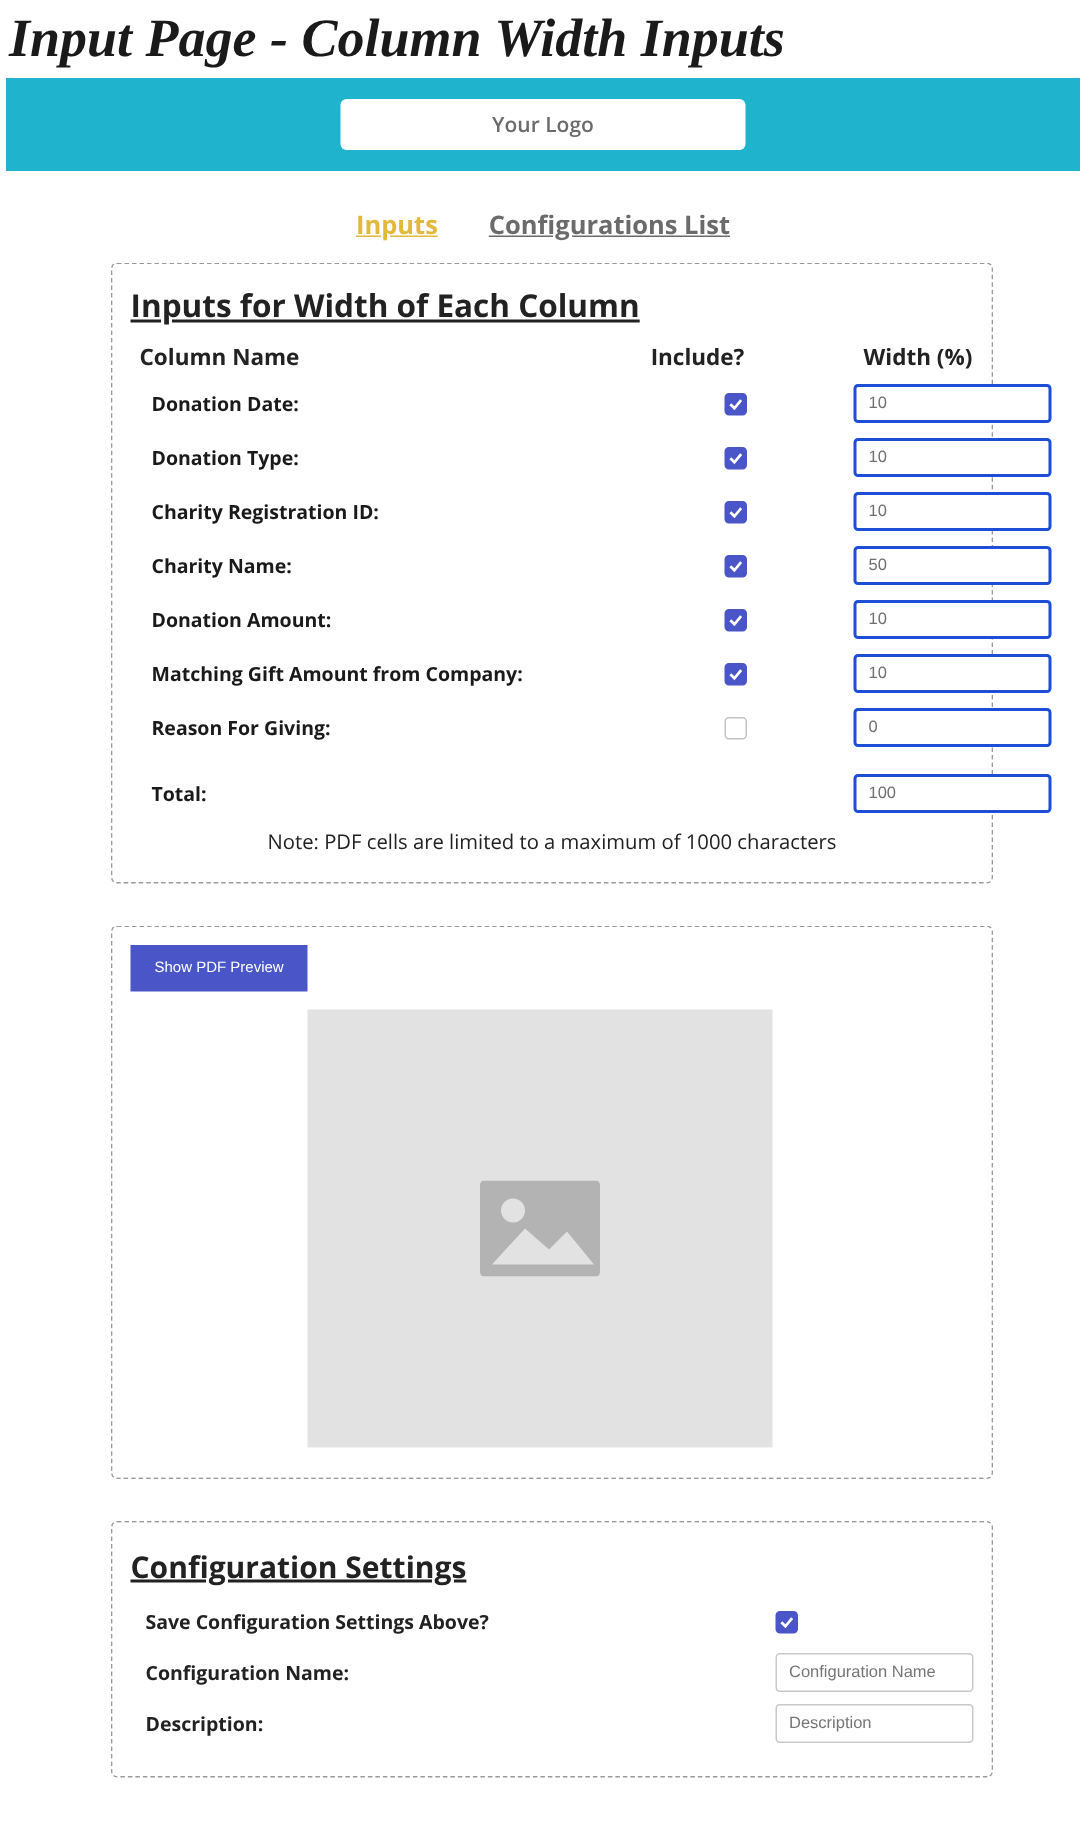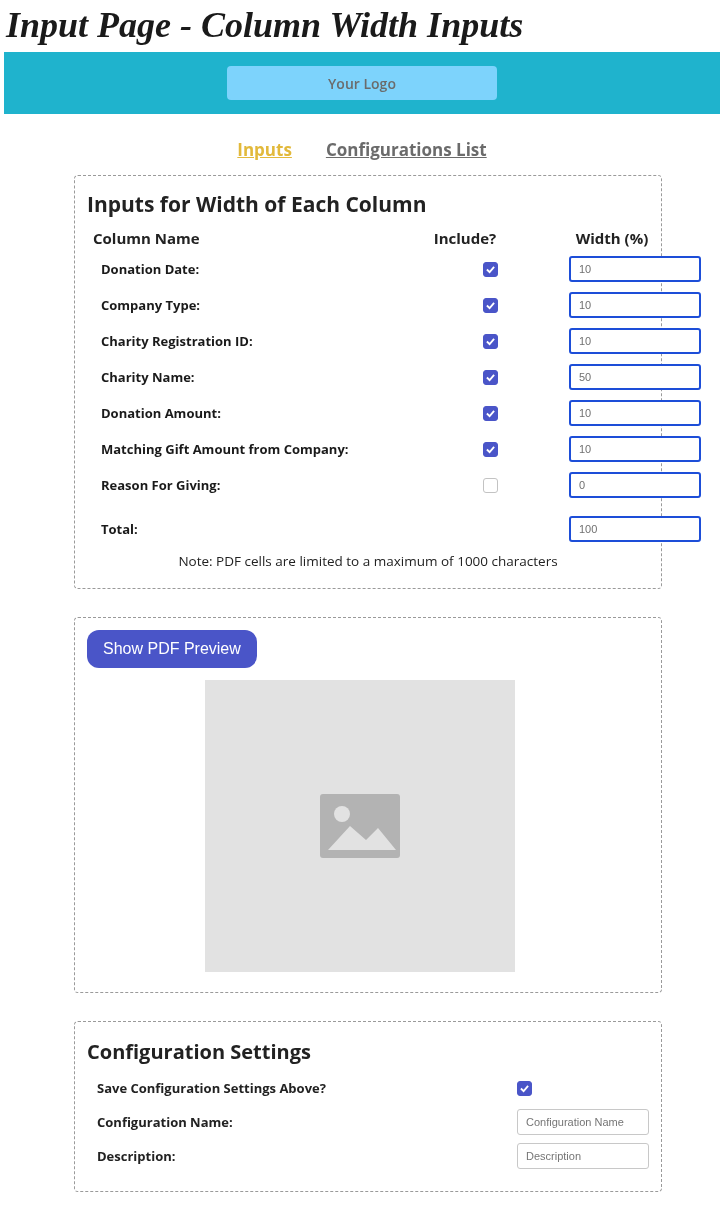--- a/index.html
+++ b/index.html
@@ -22,21 +22,21 @@
   .logo-bar {
     background: #1fb3cd;
     padding: 14px 0;
     display: flex;
     justify-content: center;
     margin: 0 4px;
   }
   .logo-slot {
     width: 270px;
     height: 34px;
-    background: #7dd3fc;
+    background: #ffffff;
     border-radius: 4px;
     display: flex;
     align-items: center;
     justify-content: center;
     color: #6b6b6b;
     font-weight: 600;
     font-size: 14px;
   }
   .tabs {
     display: flex;
@@ -56,20 +56,21 @@
     border: 1.5px dashed #9a9a9a;
     border-radius: 4px;
     margin: 8px 62px 28px 74px;
     padding: 10px 10px 14px 10px;
     position: relative;
   }
   .panel-title {
     font-size: 21px;
     font-weight: 700;
     margin: 4px 0 10px 2px;
+    text-decoration: underline;
   }
   .panel-title.cfg { margin-top: 6px; font-size: 20px; }
   .hdr-row {
     display: grid;
     grid-template-columns: 300px 120px 150px;
     gap: 12px;
     margin-left: 8px;
     font-weight: 700;
     font-size: 15px;
     margin-bottom: 8px;
@@ -117,23 +118,23 @@
   .note {
     text-align: center;
     font-size: 13.5px;
     color: #222;
     margin: 10px 0 4px 0;
   }
   .btn-preview {
     background: #4a55c8;
     color: #fff;
     border: none;
-    border-radius: 12px;
+    border-radius: 0;
     padding: 10px 16px;
-    font-size: 16px;
+    font-size: 10px;
     cursor: pointer;
     margin: 2px 0 8px 2px;
   }
   .preview-img {
     width: 310px;
     height: 292px;
     background: #e2e2e2;
     margin: 4px auto 6px 120px;
     display:flex; align-items:center; justify-content:center;
   }
@@ -185,21 +186,21 @@
         <div class="chk">
           <span class="chkbox">
             <svg viewBox="0 0 10 10">
               <path d="M1 5 L4 8 L9 2" stroke="#fff" stroke-width="2" fill="none"></path>
             </svg>
           </span>
         </div>
         <input type="text" value="10" style="">
       </div>
       <div class="data-row">
-        <div class="lbl">Company Type:</div>
+        <div class="lbl">Donation Type:</div>
         <div class="chk">
           <span class="chkbox">
             <svg viewBox="0 0 10 10">
               <path d="M1 5 L4 8 L9 2" stroke="#fff" stroke-width="2" fill="none"></path>
             </svg>
           </span>
         </div>
         <input type="text" value="10" style="">
       </div>
       <div class="data-row">

